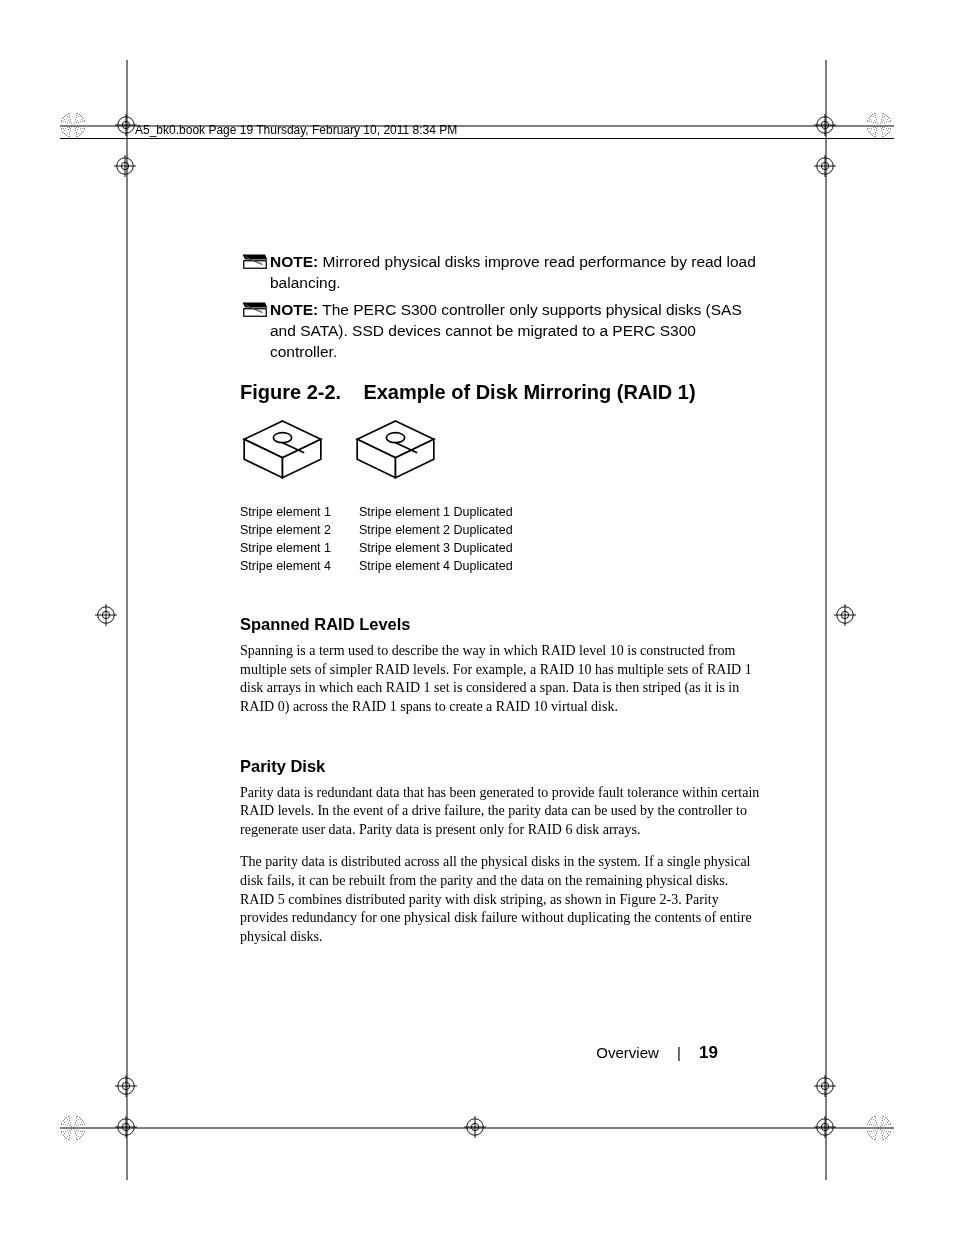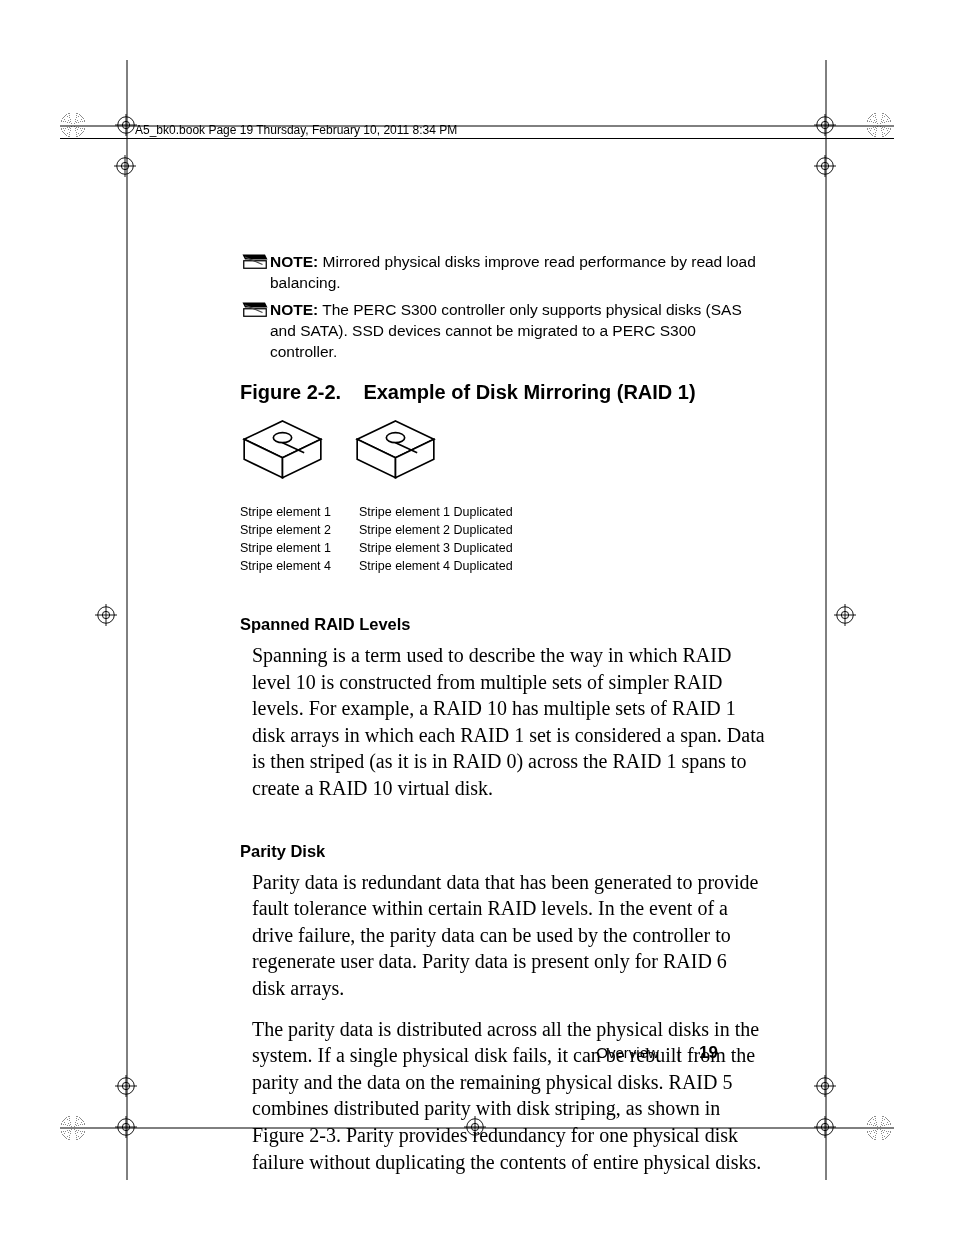--- a/index.html
+++ b/index.html
@@ -24,21 +24,21 @@
 
   .fig-cap{font-size:20px;margin:18px 0 12px 0;}
 
   
   .disk-row{display:flex;gap:28px;margin:8px 0 12px 0;}
   .disk{width:85px;height:75px;}
   .fig-table{display:flex;gap:28px;font-size:12.5px;line-height:1.45;
              margin-top:4px;}
 
   .h3{font-size:16.5px;margin:40px 0 8px 0;}
-  .para{font-size:20px;line-height:1.33;margin:0 0 14px 12px;}
+  .para{font-size:14px;line-height:1.33;margin:0 0 14px 0;}
 
   
   .ftr{position:absolute;left:0;right:0;top:1043px;text-align:right;
        padding-right:236px;font-size:15px;}
   .ftr .sep{margin:0 14px;}
   .pg{font-weight:700;font-size:17px;}
 
   
   .reg{position:absolute;width:22px;height:22px;}
   .reg svg{width:100%;height:100%;}

